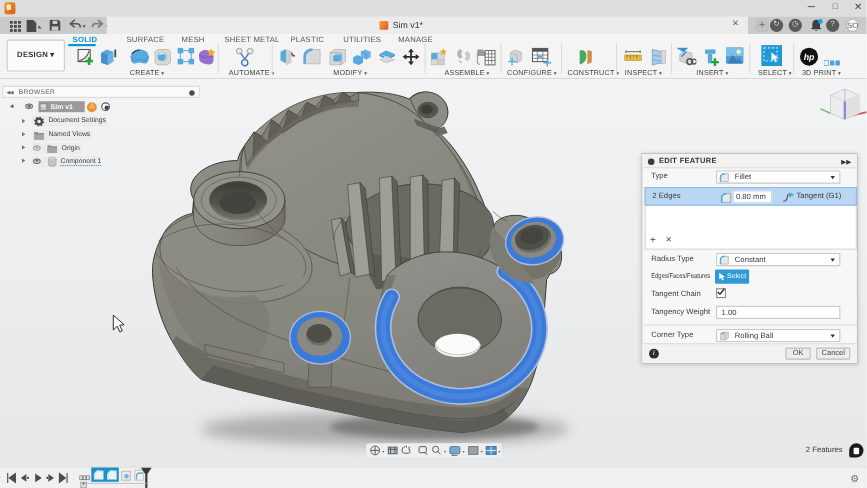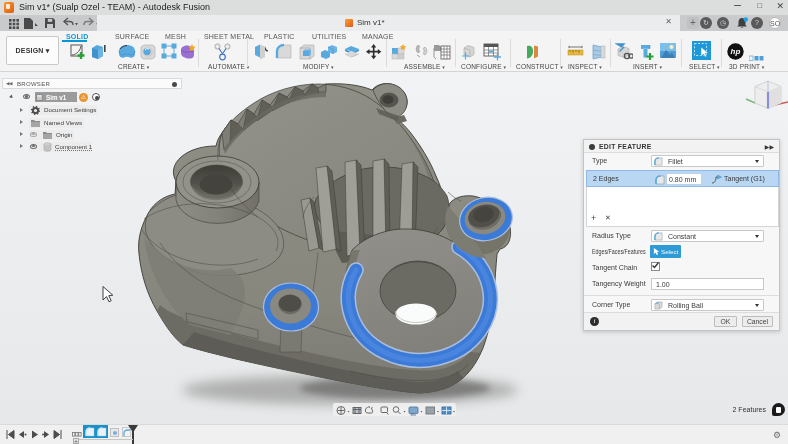--- a/index.html
+++ b/index.html
@@ -85,21 +85,20 @@
 #assistant { position:absolute; z-index:5; right:3px; top:331px; width:13px; height:13px; border-radius:50% 50% 50% 2px; background:#1b1b1b; color:#fff; font-size:6px; text-align:center; line-height:13px;}
 #timeline { position:absolute; left:0; top:424px; width:788px; height:20px; background:#f0f0f0; border-top:1px solid #dadada; }
 #gear { position:absolute; right:7px; top:5px; color:#6e6e6e; font-size:9px;}
 </style>
 </head>
 <body>
 <div id="app">
 
   <div id="titlebar">
     <div class="ticon"></div>
-    <div class="ttext">Sim v1* (Sualp Ozel - TEAM) - Autodesk Fusion</div>
     <div class="wbtn mn">–</div>
     <div class="wbtn mx">□</div>
     <div class="wbtn cl">✕</div>
   </div>
 
   <div id="tabbar">
     <div class="tool" style="left:9px; top:3.5px;">
       <svg width="10" height="10" viewBox="0 0 10 10">
           <g fill="#4a4a4a">
             <rect x="0" y="0" width="2.6" height="2.6"></rect>

